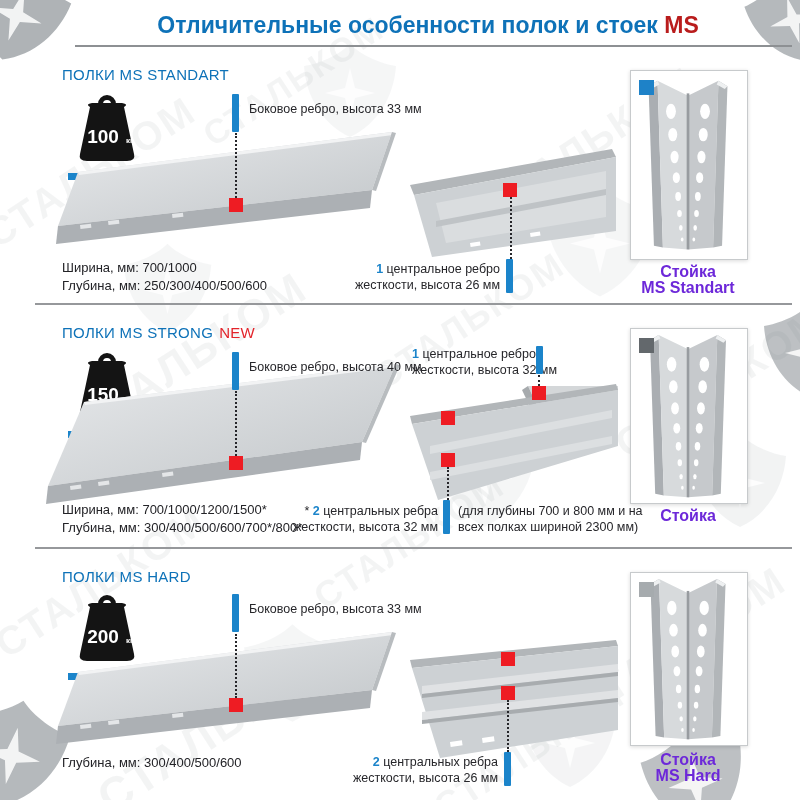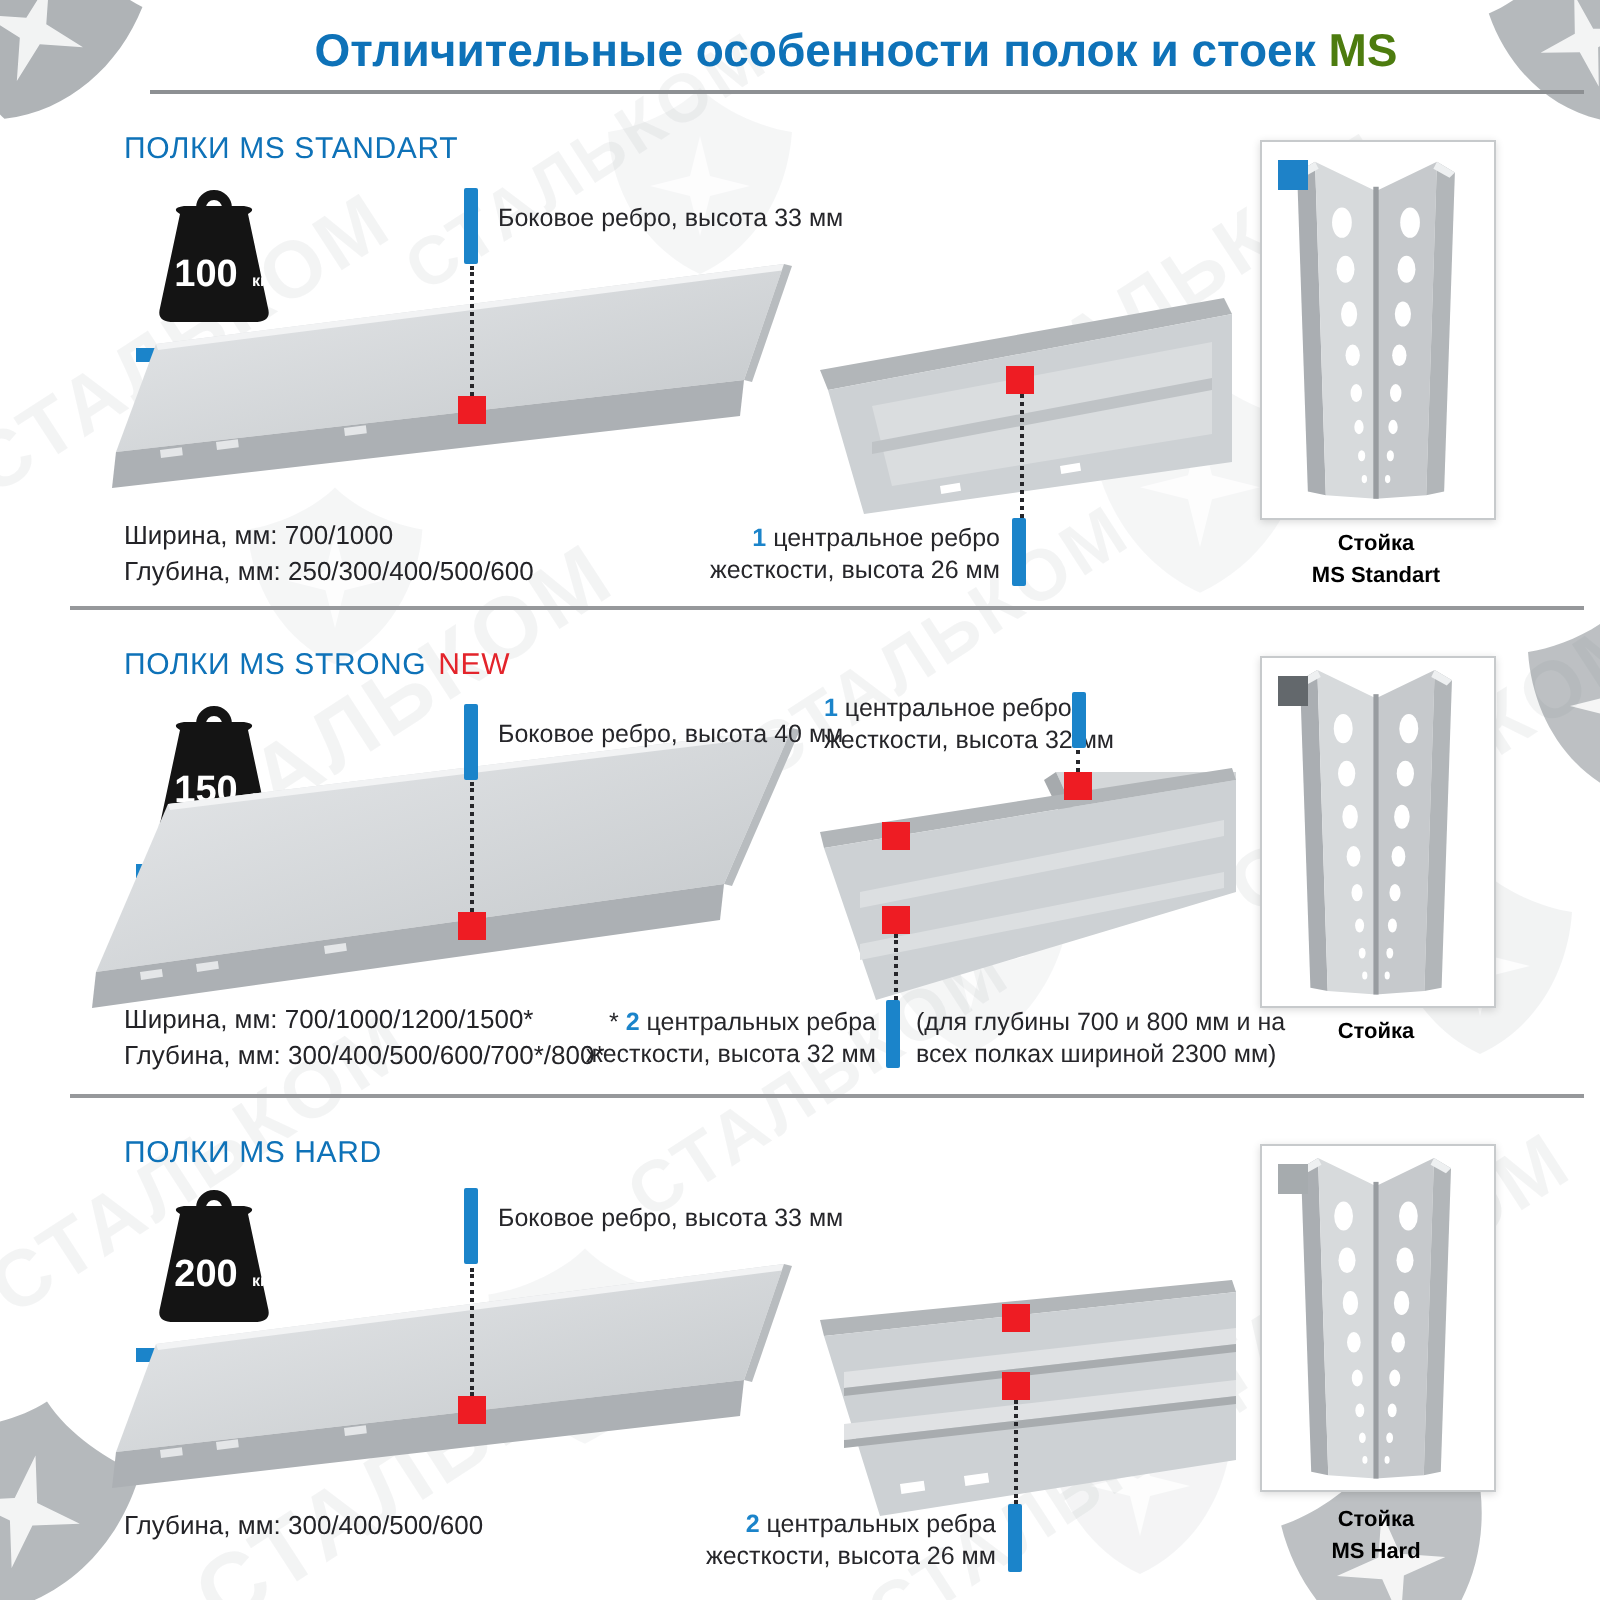--- a/index.html
+++ b/index.html
@@ -8,39 +8,39 @@
   .abs{position:absolute;}
   
   .wm-layer{position:absolute;inset:0;z-index:0;}
   .wm{position:absolute;font-weight:bold;white-space:nowrap;color:#2e3c46;
       transform:rotate(-33deg);opacity:.05;letter-spacing:2px;}
   .wm-shield{position:absolute;}
   
   .content{position:absolute;inset:0;z-index:1;}
   .title{position:absolute;left:60px;right:4px;top:12px;text-align:center;
          font-weight:bold;font-size:23px;color:#0e72b8;}
-  .title .accent{color:#4d7c0f;}
+  .title .accent{color:#b91c1c;}
   .rule{position:absolute;left:75px;right:8px;top:45px;height:2px;background:#8d9093;}
   .heading{position:absolute;font-weight:normal;font-size:15px;color:#0e72b8;letter-spacing:.3px;white-space:nowrap;}
   .heading .badge{color:#e3242b;margin-left:6px;}
   .weight{position:absolute;width:78px;text-align:center;}
   .kbnum{fill:#fff;font-weight:bold;font-size:19px;}
   .kbunit{fill:#fff;font-weight:bold;font-size:8px;}
   .wbar{height:7px;background:#1b84ca;margin-top:3px;}
   .wcap{font-size:7px;font-weight:bold;letter-spacing:.4px;line-height:10px;margin-top:5px;color:#232327;}
   .bar{position:absolute;width:7px;background:#1b84ca;border-radius:1px;}
   .dot{position:absolute;width:0;border-left:2px dotted #26262a;}
   .marker{position:absolute;width:14px;height:14px;background:#ee1c23;}
   .note{position:absolute;font-size:12.5px;line-height:16px;color:#26262a;white-space:nowrap;}
   .note .num{color:#1b84ca;font-weight:bold;}
   .note.r{text-align:right;}
   .dims{position:absolute;font-size:13px;line-height:18px;color:#232327;white-space:nowrap;}
   .frame{position:absolute;background:#fff;border:1px solid #c7cacc;box-shadow:0 1px 4px rgba(0,0,0,.15);}
   .pmark{position:absolute;left:8px;top:9px;width:15px;height:15px;}
-  .pcap{position:absolute;width:160px;text-align:center;font-weight:bold;font-size:11px;line-height:16px;color:#000000;}
+  .pcap{position:absolute;width:160px;text-align:center;font-weight:bold;font-size:16px;line-height:16px;color:#6d28d9;}
   .divider{position:absolute;left:35px;width:757px;height:2px;background:#96989b;}
 </style>
 </head>
 <body>
 
 <div class="page">
 
   <svg width="0" height="0" style="position:absolute" aria-hidden="true">
     <defs>
       <linearGradient id="gTop" x1="0" y1="0" x2="1" y2="1">

